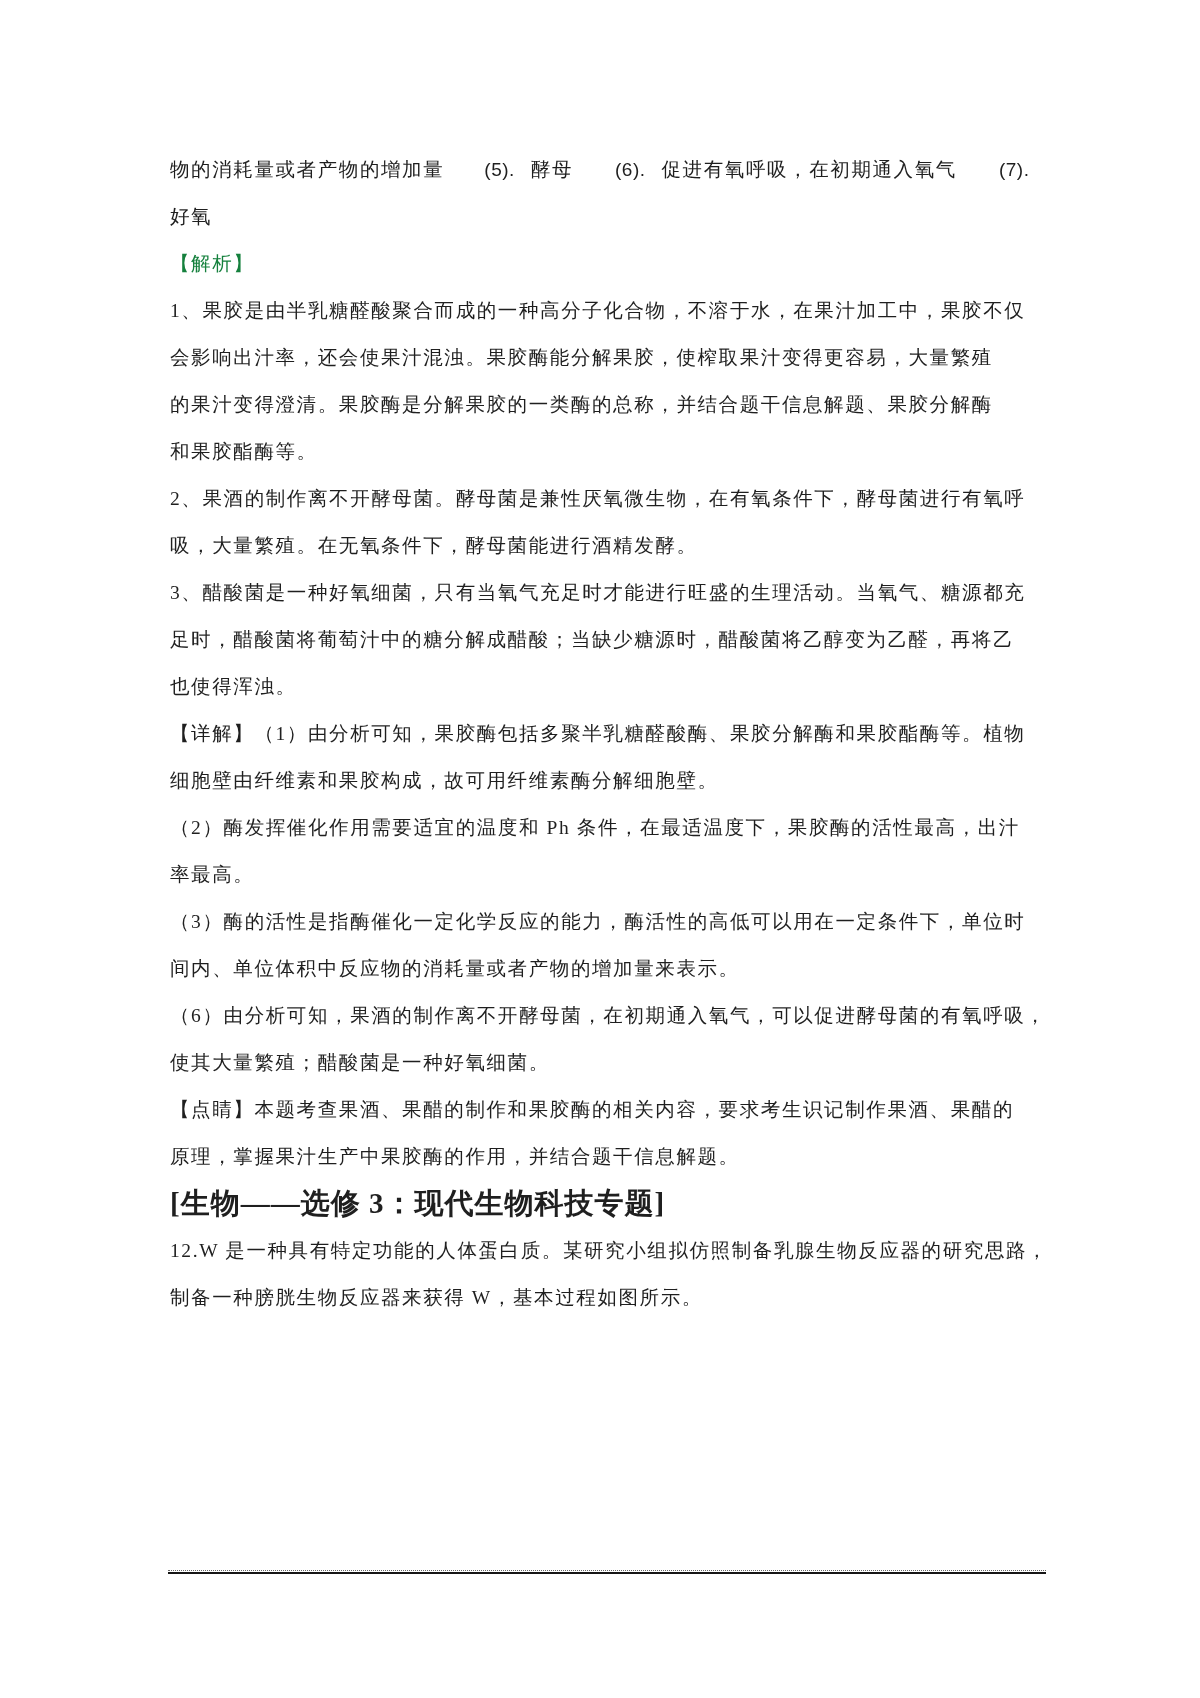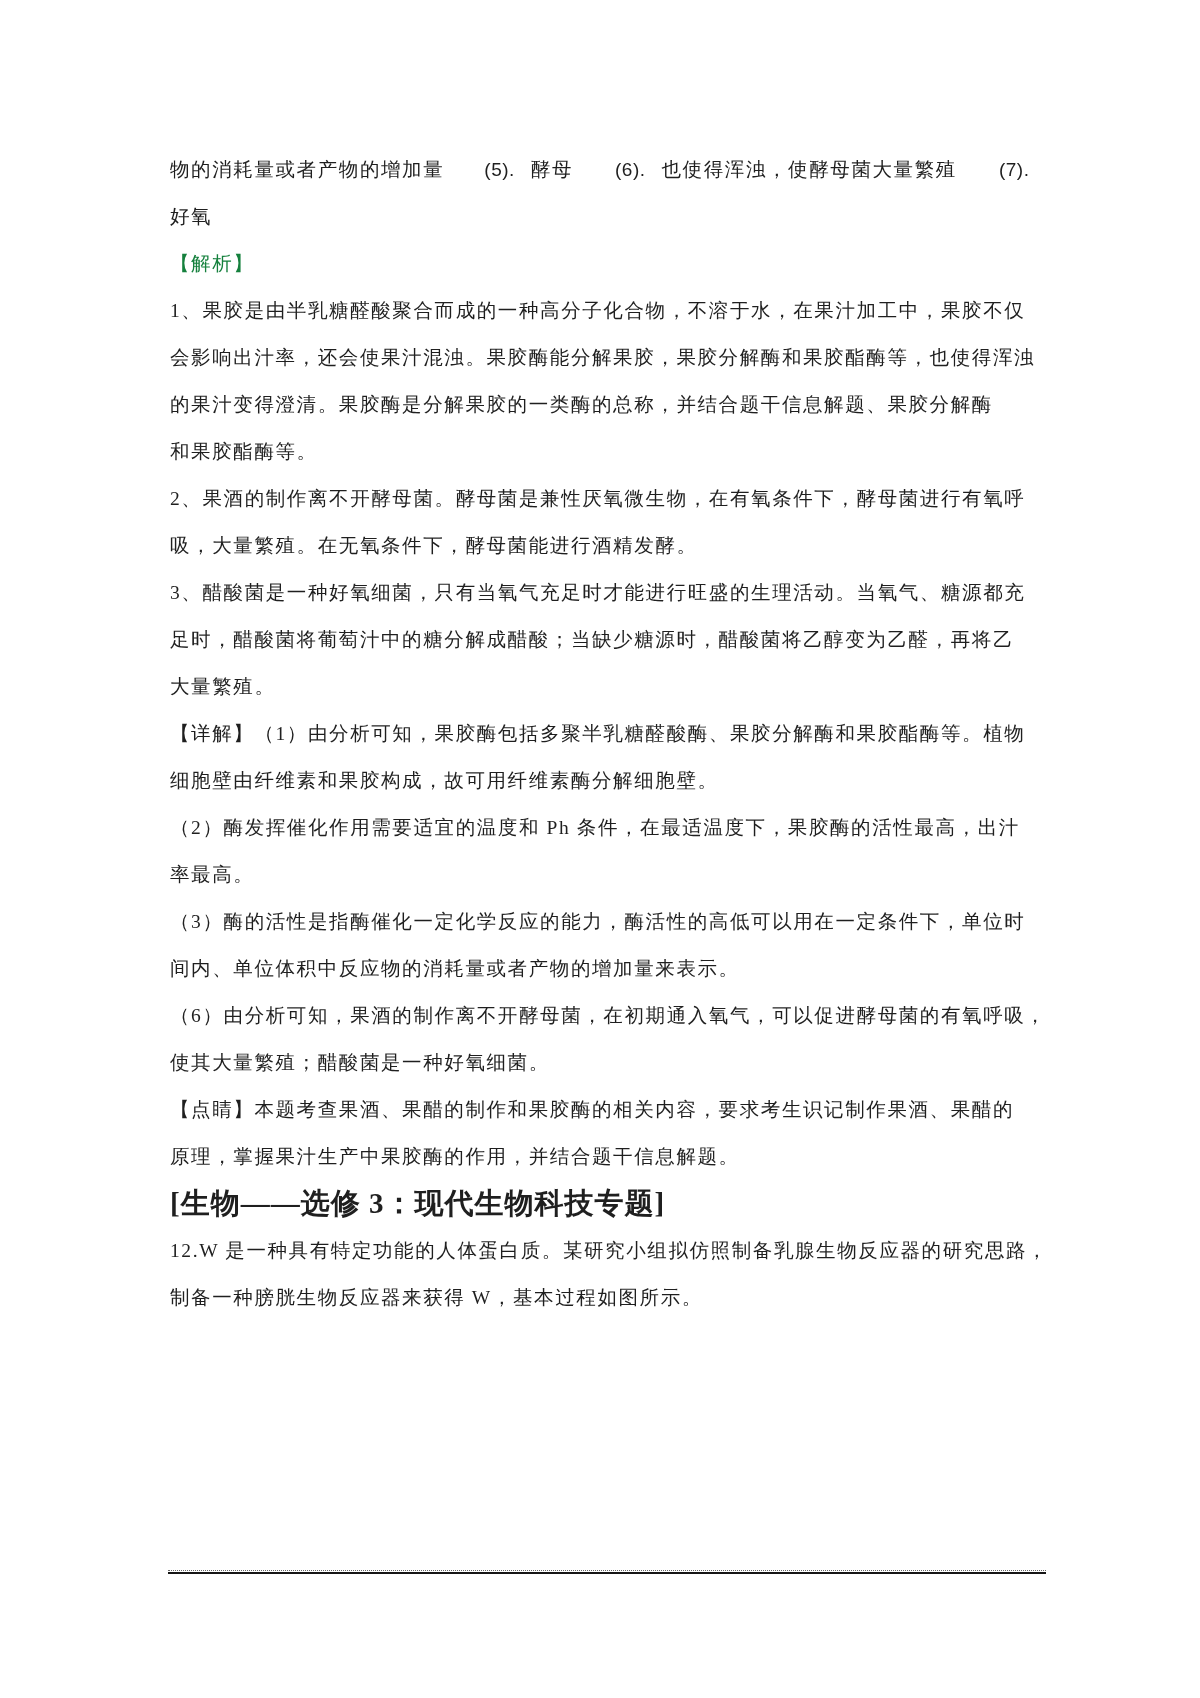--- a/index.html
+++ b/index.html
@@ -62,36 +62,36 @@
     border-bottom: 2px solid #151515;
   }
 </style>
 </head>
 <body>
 
 <div class="page">
   <div class="content">
 
     <div class="line">
-      <span class="cjk-seg lead">物的消耗量或者产物的增加量</span><span class="num-seg first">(5).</span><span class="cjk-seg">酵母</span><span class="num-seg">(6).</span><span class="cjk-seg">也使得浑浊，使酵母菌大量繁殖</span><span class="num-seg">(7).</span>
+      <span class="cjk-seg lead">物的消耗量或者产物的增加量</span><span class="num-seg first">(5).</span><span class="cjk-seg">酵母</span><span class="num-seg">(6).</span><span class="cjk-seg">促进有氧呼吸，在初期通入氧气</span><span class="num-seg">(7).</span>
     </div>
     <div class="line">好氧</div>
 
     <div class="line blue">【解析】</div>
 
 
     <div class="line">1、果胶是由半乳糖醛酸聚合而成的一种高分子化合物，不溶于水，在果汁加工中，果胶不仅</div>
-    <div class="line">会影响出汁率，还会使果汁混浊。果胶酶能分解果胶，果胶分解酶和果胶酯酶等，也使得浑浊</div>
+    <div class="line">会影响出汁率，还会使果汁混浊。果胶酶能分解果胶，使榨取果汁变得更容易，大量繁殖</div>
     <div class="line">的果汁变得澄清。果胶酶是分解果胶的一类酶的总称，并结合题干信息解题、果胶分解酶</div>
     <div class="line">和果胶酯酶等。</div>
     <div class="line">2、果酒的制作离不开酵母菌。酵母菌是兼性厌氧微生物，在有氧条件下，酵母菌进行有氧呼</div>
     <div class="line">吸，大量繁殖。在无氧条件下，酵母菌能进行酒精发酵。</div>
     <div class="line">3、醋酸菌是一种好氧细菌，只有当氧气充足时才能进行旺盛的生理活动。当氧气、糖源都充</div>
     <div class="line">足时，醋酸菌将葡萄汁中的糖分解成醋酸；当缺少糖源时，醋酸菌将乙醇变为乙醛，再将乙</div>
-    <div class="line">大量繁殖。</div>
+    <div class="line">也使得浑浊。</div>
 
     <div class="line">【详解】（1）由分析可知，果胶酶包括多聚半乳糖醛酸酶、果胶分解酶和果胶酯酶等。植物</div>
     <div class="line">细胞壁由纤维素和果胶构成，故可用纤维素酶分解细胞壁。</div>
     <div class="line">（2）酶发挥催化作用需要适宜的温度和 Ph 条件，在最适温度下，果胶酶的活性最高，出汁</div>
     <div class="line">率最高。</div>
     <div class="line">（3）酶的活性是指酶催化一定化学反应的能力，酶活性的高低可以用在一定条件下，单位时</div>
     <div class="line">间内、单位体积中反应物的消耗量或者产物的增加量来表示。</div>
     <div class="line">（6）由分析可知，果酒的制作离不开酵母菌，在初期通入氧气，可以促进酵母菌的有氧呼吸，</div>
     <div class="line">使其大量繁殖；醋酸菌是一种好氧细菌。</div>
 

